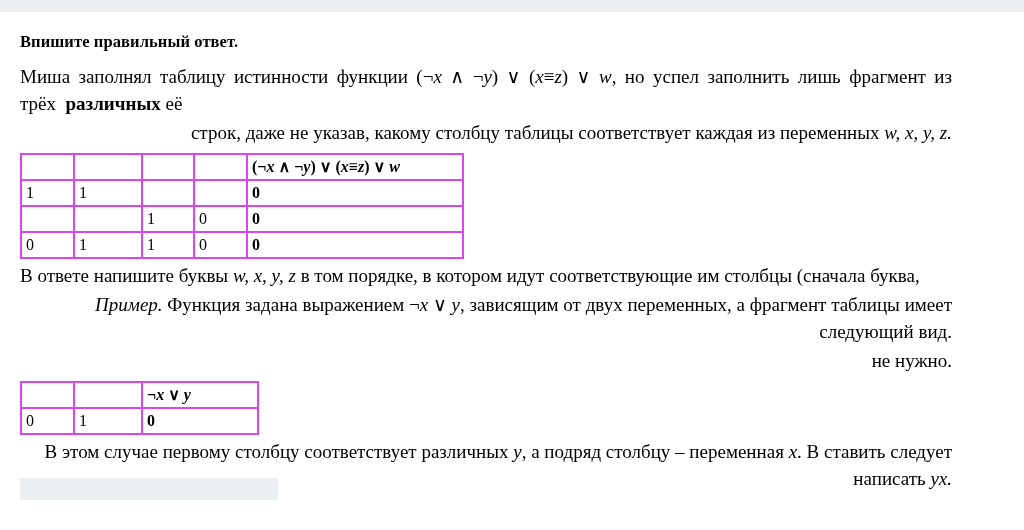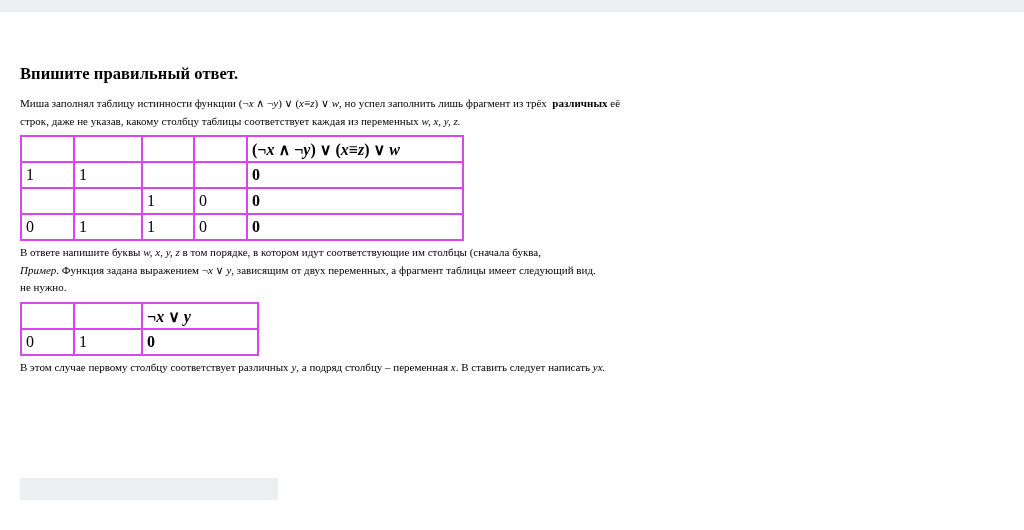--- a/index.html
+++ b/index.html
@@ -23,35 +23,34 @@
     height: 12px;
     background: #eceff1;
   }
   .page {
     position: absolute;
     top: 12px;
     left: 0;
     width: 972px;
     padding: 12px 20px 0 20px;
     box-sizing: border-box;
-    margin-top: 32px;
   }
   .title {
     font-weight: bold;
     font-size: 16.5px;
     margin: 8px 0 12px 0;
     letter-spacing: .1px;
   }
   .para {
-    font-size: 11px;
+    font-size: 19px;
     line-height: 1.42;
     margin: 0 0 2px 0;
     text-align: justify;
   }
-  .para.nojust { text-align: left; }
+  .para.nojust { text-align: right; }
   .i { font-style: italic; }
   .b { font-weight: bold; }
   .bi { font-weight: bold; font-style: italic; }
   .tbl {
     border-collapse: collapse;
     margin: 6px 0 4px 0;
     table-layout: fixed;
   }
   .tbl td {
     border: 2px solid #d946ef;

